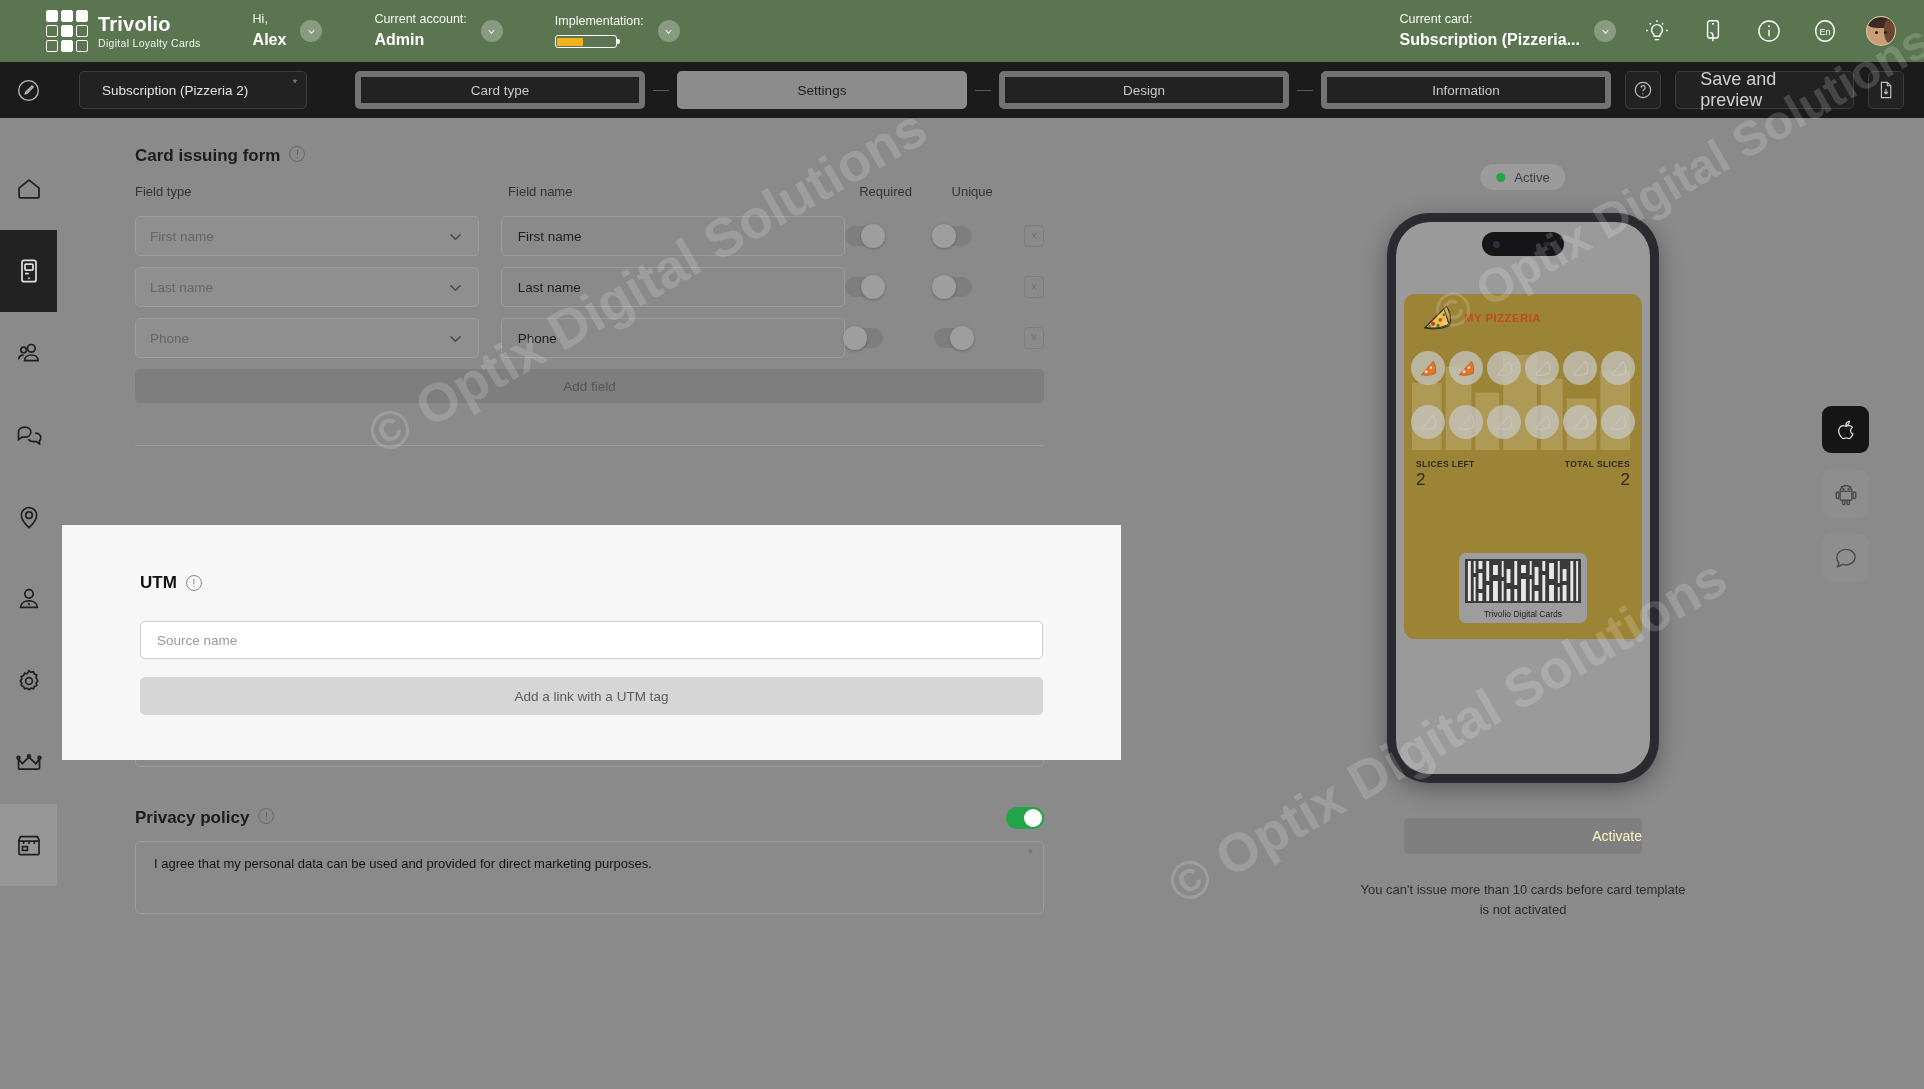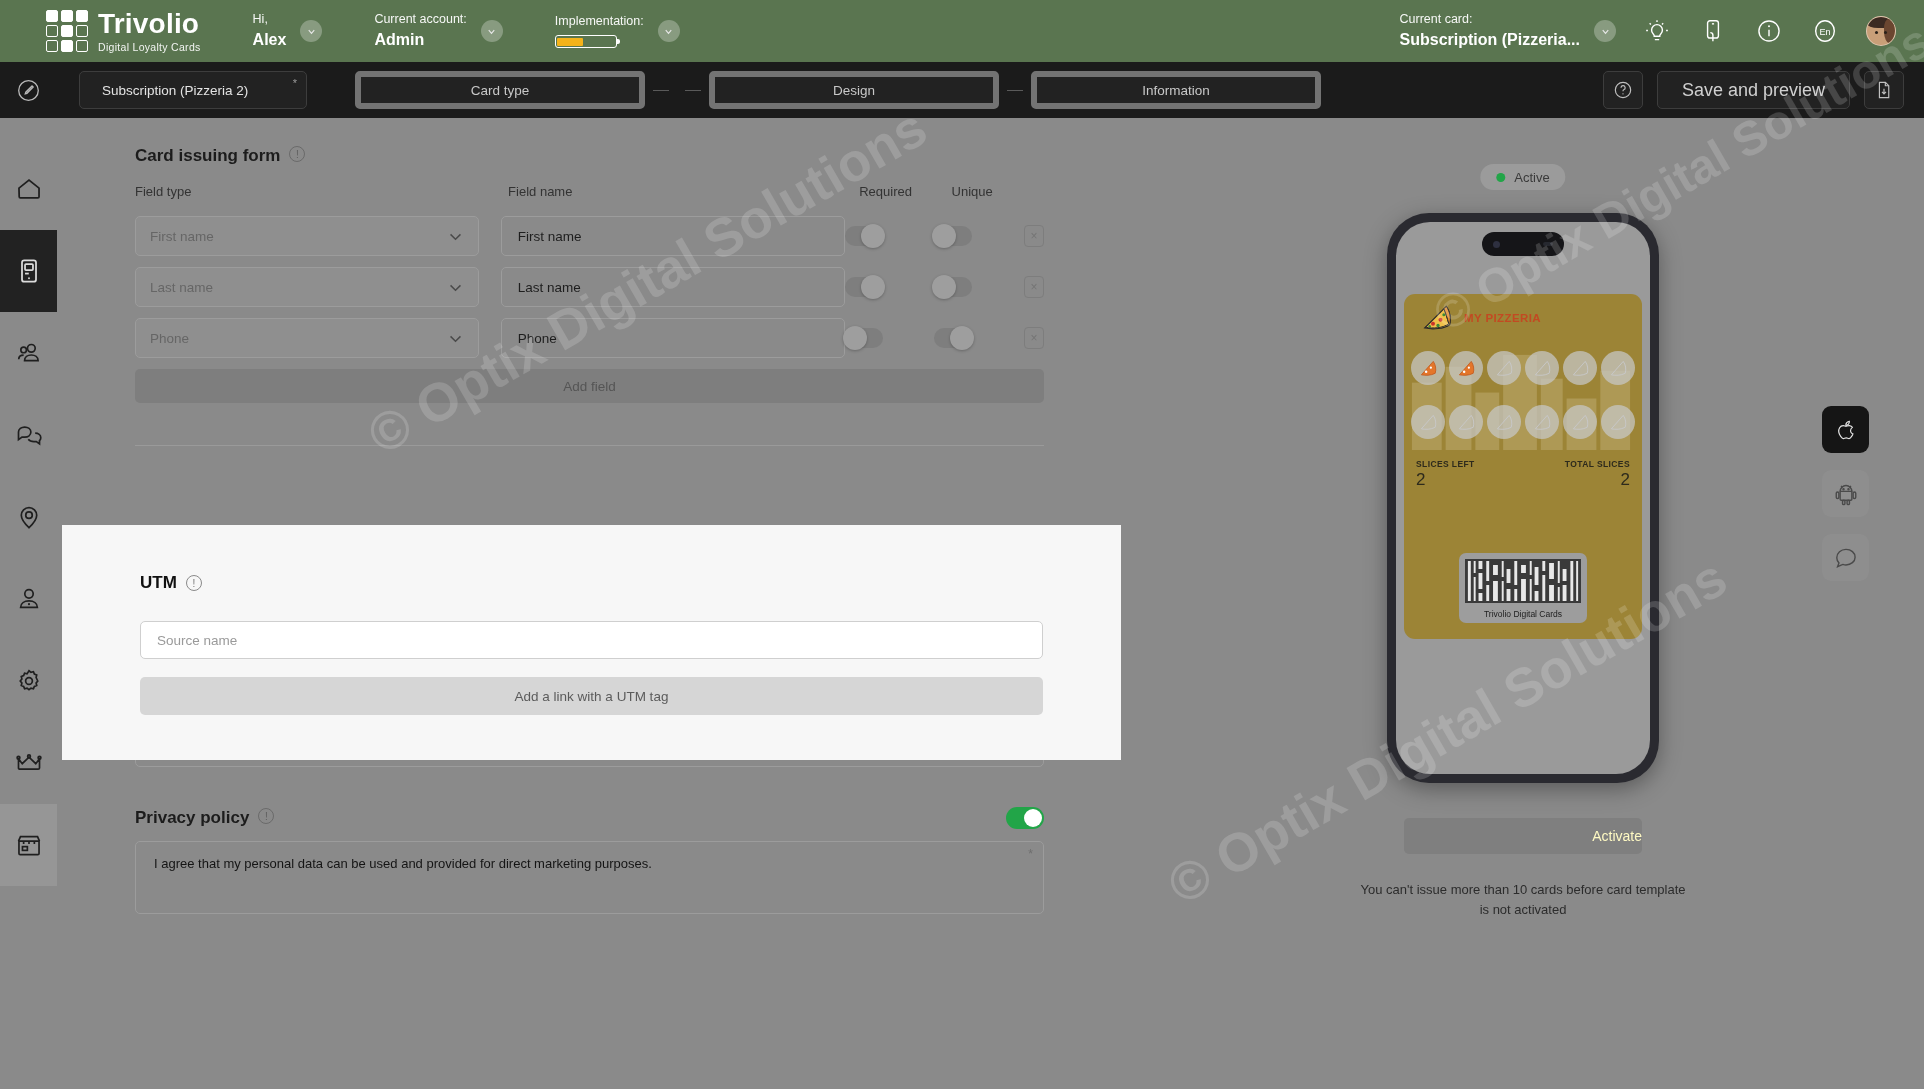--- a/index.html
+++ b/index.html
@@ -15,21 +15,21 @@
   .topbar {
     position: absolute; top:0; left:0; width:1924px; height:62px;
     background:#5a7550; display:flex; align-items:center;
   }
   .logo-wrap { display:flex; align-items:center; margin-left:46px; }
   .logo-grid { width:42px; height:42px; display:grid; grid-template-columns:repeat(3,12px);
                grid-template-rows:repeat(3,12px); gap:3px; margin-right:10px;}
   .lg-cell { border:1.6px solid #fff; border-radius:2px; }
   .lg-cell.fill { background:#fff; }
   .logo-text { color:#fff; }
-  .logo-name { font-size:28px; font-weight:bold; letter-spacing:.2px; line-height:1; }
+  .logo-name { font-size:20px; font-weight:bold; letter-spacing:.2px; line-height:1; }
   .logo-sub { font-size:10.5px; letter-spacing:.3px; margin-top:3px; opacity:.92; }
 
   .hdr-item { display:flex; align-items:center; color:#fff; margin-left:52px; }
   .hdr-text { line-height:1.25; }
   .hdr-label { font-size:12.5px; font-weight:400; opacity:.95; }
   .hdr-value { font-size:16px; font-weight:bold; margin-top:3px; white-space:nowrap; }
   .chev-btn {
     width:22px; height:22px; border-radius:50%; background:rgba(255,255,255,.28);
     display:flex; align-items:center; justify-content:center; margin-left:14px; flex:none;
   }
@@ -374,20 +374,23 @@
       <span>Subscription (Pizzeria 2)</span>
       <span class="ast">*</span>
     </div>
 
     <div class="spacer-lg"></div>
 
     <div class="tab step">
       <span>Card type</span>
     </div>
     <div class="tab-sep"></div>
+    <div class="tab step active">
+      <span>Settings</span>
+    </div>
     <div class="tab-sep"></div>
     <div class="tab step">
       <span>Design</span>
     </div>
     <div class="tab-sep"></div>
     <div class="tab step">
       <span>Information</span>
     </div>
 
     <div class="tb-right">

